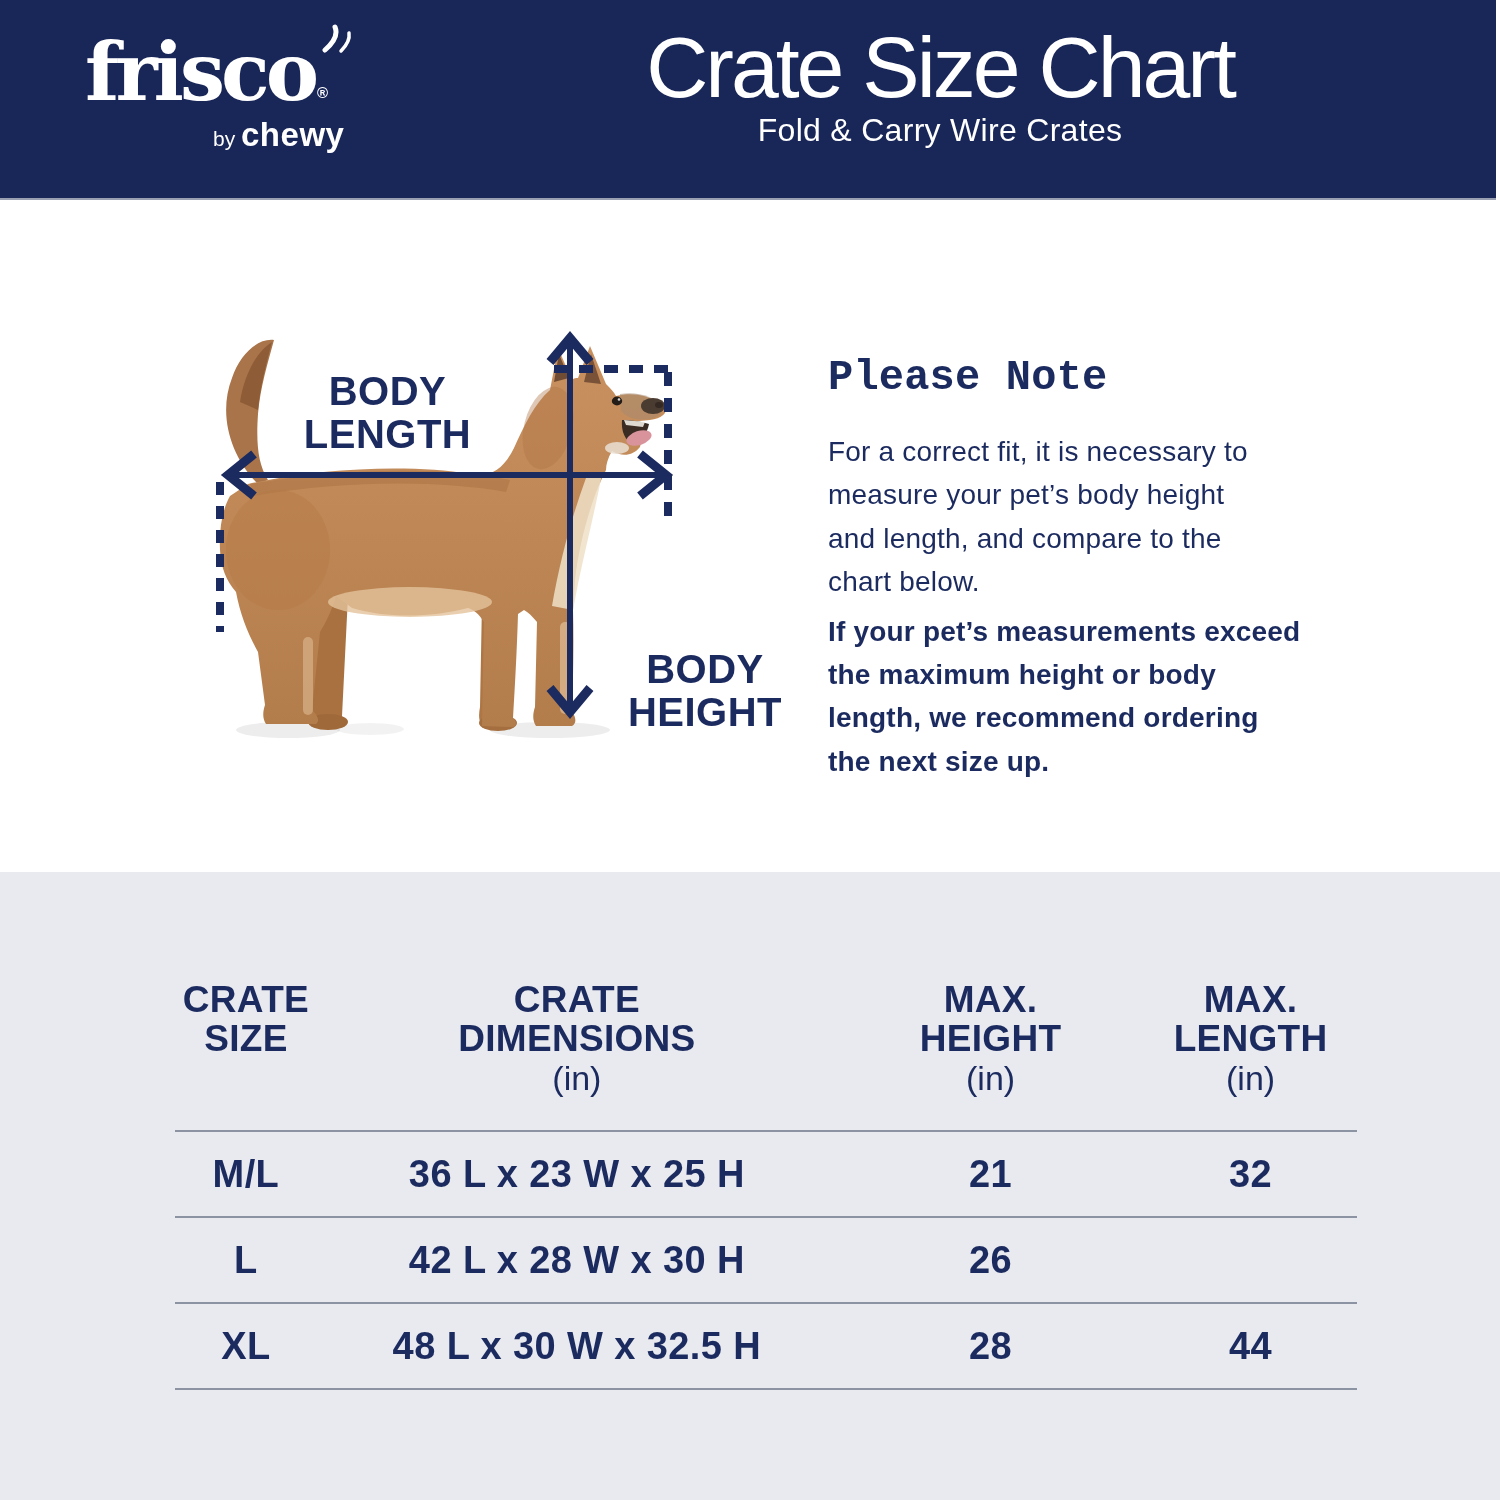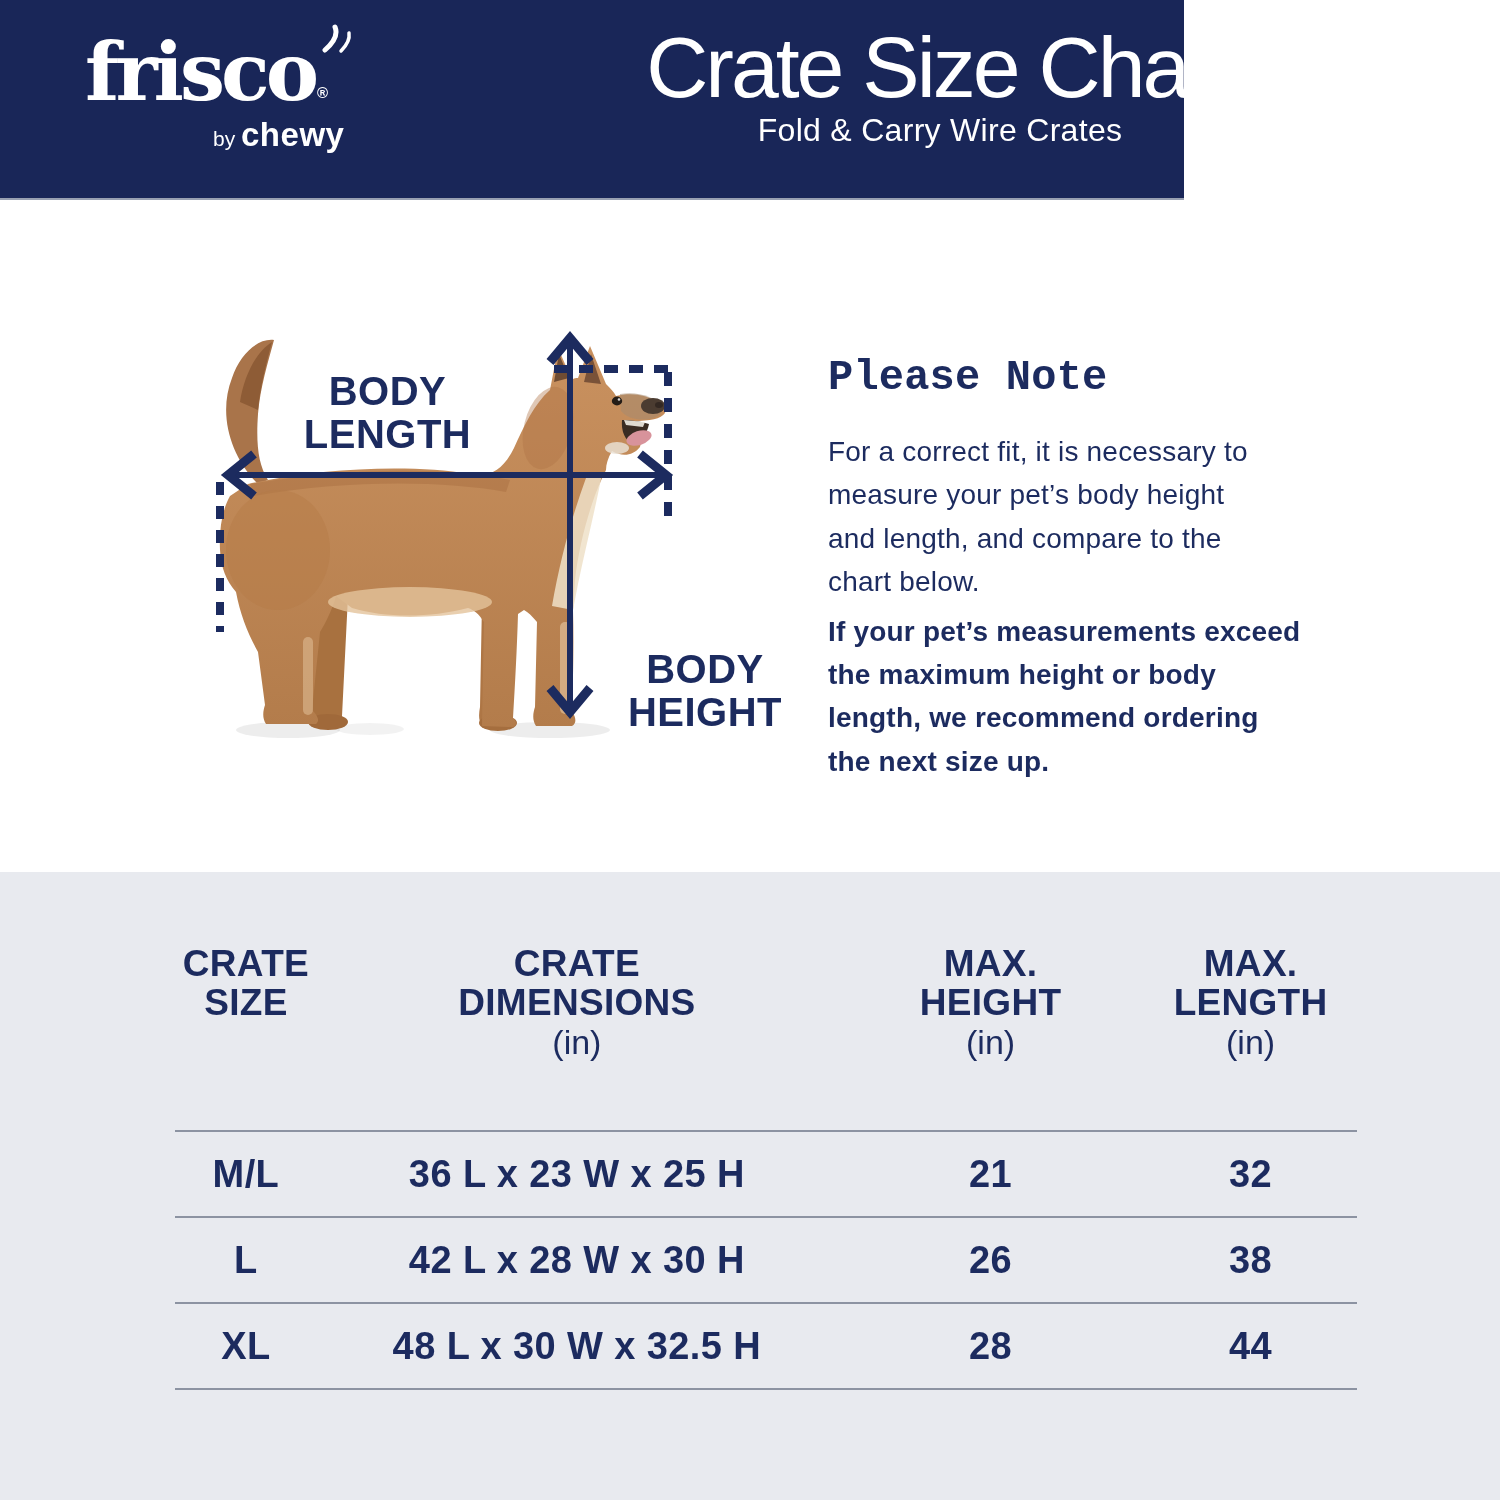--- a/index.html
+++ b/index.html
@@ -8,21 +8,21 @@
     --section-bg:#E8EAEF;
     --divider:#8C93A2;
   }
   html,body{margin:0;padding:0;background:#666;}
   #poster{
     position:relative;width:1500px;height:1500px;background:#ffffff;
     font-family:"Liberation Sans",sans-serif;overflow:hidden;margin:0 auto;
   }
   
   .header{
-    position:absolute;top:0;left:0;width:1184px;height:200px;
+    position:absolute;top:0;left:0;width:1496px;height:200px;
     background:var(--header-bg);border-bottom:2px solid #98a0b2;box-sizing:border-box;
   }
   .logo{position:absolute;left:85px;top:32px;color:#fff;width:340px;}
   .logo-name{
     position:relative;display:inline-block;
     font-family:"DejaVu Serif",serif;font-weight:bold;
     font-size:80px;line-height:1;letter-spacing:-4px;
   }
   .logo-reg{font-size:15px;letter-spacing:0;vertical-align:baseline;position:relative;top:-2px;left:2px;font-family:"Liberation Sans",sans-serif;}
   .logo-flick{position:absolute;right:-30px;top:-8px;}
@@ -44,21 +44,21 @@
   .body-height{left:600px;top:446px;width:210px;text-align:center;}
   .note{position:absolute;left:828px;top:152px;width:580px;color:var(--navy);}
   .note h2{font-size:42px;font-weight:bold;margin:0 0 28px 0;letter-spacing:.2px;font-family:Liberation Mono, monospace;}
   .note p{font-size:28px;line-height:1.55;margin:0;white-space:pre-line;letter-spacing:.2px;}
   .note .p2{font-weight:bold;margin-top:6px;}
 
   
   .table-section{position:absolute;top:872px;left:0;width:1500px;height:628px;background:var(--section-bg);}
   .size-table{position:absolute;left:175px;top:0;width:1182px;}
   .thead,.trow{display:grid;grid-template-columns:12% 44% 26% 18%;}
-  .thead{box-sizing:border-box;height:258px;padding-top:72px;}
+  .thead{box-sizing:border-box;height:258px;padding-top:108px;}
   .th{text-align:center;color:var(--navy);font-weight:bold;font-size:37px;line-height:1.06;letter-spacing:.3px;}
   .th .unit{font-weight:normal;font-size:34px;margin-top:2px;letter-spacing:0;}
   .tbody{border-bottom:2px solid var(--divider);}
   .trow{height:84px;align-items:center;border-top:2px solid var(--divider);}
   .td{text-align:center;color:var(--navy);font-weight:bold;font-size:38px;letter-spacing:.4px;}
 </style>
 </head>
 <body>
 
 <div id="poster">
@@ -229,21 +229,20 @@
         <div class="trow">
           <div class="td">M/L</div>
           <div class="td">36 L x 23 W x 25 H</div>
           <div class="td">21</div>
           <div class="td">32</div>
         </div>
         <div class="trow">
           <div class="td">L</div>
           <div class="td">42 L x 28 W x 30 H</div>
           <div class="td">26</div>
-          <div class="td">38</div>
         </div>
         <div class="trow">
           <div class="td">XL</div>
           <div class="td">48 L x 30 W x 32.5 H</div>
           <div class="td">28</div>
           <div class="td">44</div>
         </div>
       </div>
 
     </div>

